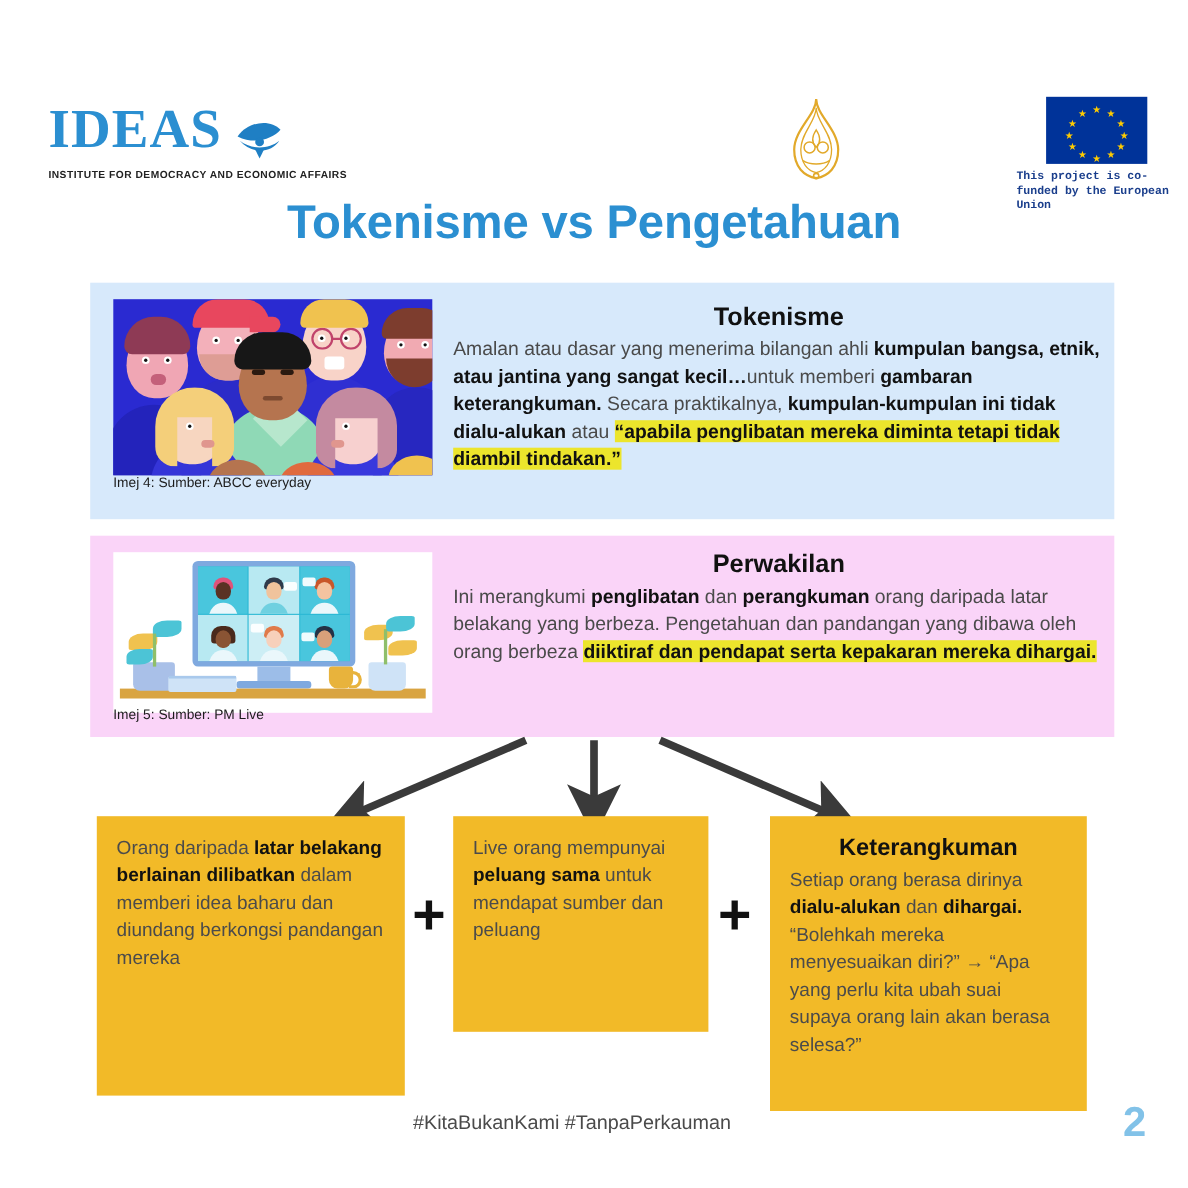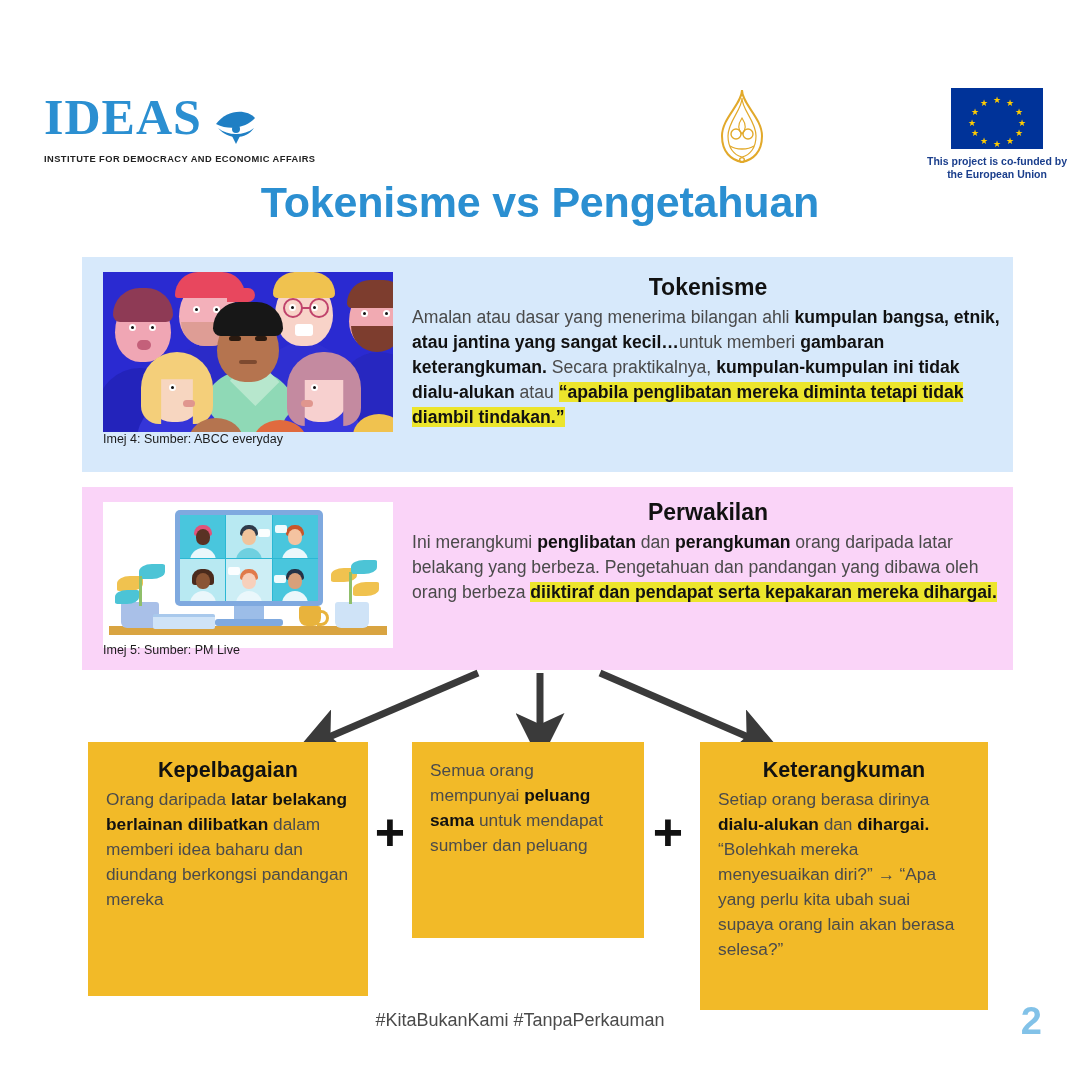--- a/index.html
+++ b/index.html
@@ -32,21 +32,21 @@
   .im-text{
     font-family:"Liberation Serif", serif;
     font-size:22px;letter-spacing:3.4px;color:#1a1a1a;line-height:1.28;
   }
 
   .eu-block{position:absolute;left:924px;top:44px;width:146px;text-align:center;}
   .eu-flag{width:92px;height:61px;background:#003399;position:relative;margin:0 auto;}
   .eu-flag .star{position:absolute;color:#ffcc00;font-size:9px;line-height:9px;}
   .eu-caption{
     margin-top:6px;font-size:10.5px;color:#1a3e8c;font-weight:700;
-    line-height:1.25;text-align:center;
+    line-height:1.25;text-align:left;font-family:Liberation Mono, monospace;
   }
 
   
   .title{
     position:absolute;left:0;top:178px;width:1080px;text-align:center;
     font-size:43px;font-weight:700;color:#2b8fd1;letter-spacing:-.2px;
   }
 
   
   .panel{position:absolute;display:flex;}
@@ -330,28 +330,27 @@
           <path d="M0,0 L7,3.5 L0,7 L1.6,3.5 Z" fill="#3a3a3a"></path>
         </marker>
       </defs>
       <line x1="478" y1="8" x2="315" y2="78" stroke="#3a3a3a" stroke-width="7" marker-end="url(#ah)"></line>
       <line x1="540" y1="8" x2="540" y2="76" stroke="#3a3a3a" stroke-width="7" marker-end="url(#ah)"></line>
       <line x1="600" y1="8" x2="762" y2="78" stroke="#3a3a3a" stroke-width="7" marker-end="url(#ah)"></line>
     </svg>
   </div>
 
   <div class="obox obox1">
-    <div class="obox-head">Kepelbagaian</div>
     <div class="obox-text"><span>Orang daripada </span><b>latar belakang berlainan dilibatkan</b><span> dalam memberi idea baharu dan diundang berkongsi pandangan mereka</span></div>
   </div>
 
   <div class="plus plus1">+</div>
 
   <div class="obox obox2">
-    <div class="obox-text"><span>Semua orang mempunyai </span><b>peluang sama</b><span> untuk mendapat sumber dan peluang</span></div>
+    <div class="obox-text"><span>Live orang mempunyai </span><b>peluang sama</b><span> untuk mendapat sumber dan peluang</span></div>
   </div>
 
   <div class="plus plus2">+</div>
 
   <div class="obox obox3">
     <div class="obox-head">Keterangkuman</div>
     <div class="obox-text"><span>Setiap orang berasa dirinya </span><b>dialu-alukan</b><span> dan </span><b>dihargai.</b><span> “Bolehkah mereka menyesuaikan diri?” → “Apa yang perlu kita ubah suai supaya orang lain akan berasa selesa?”</span></div>
   </div>
 
   <div class="footer-tag">#KitaBukanKami #TanpaPerkauman</div>

